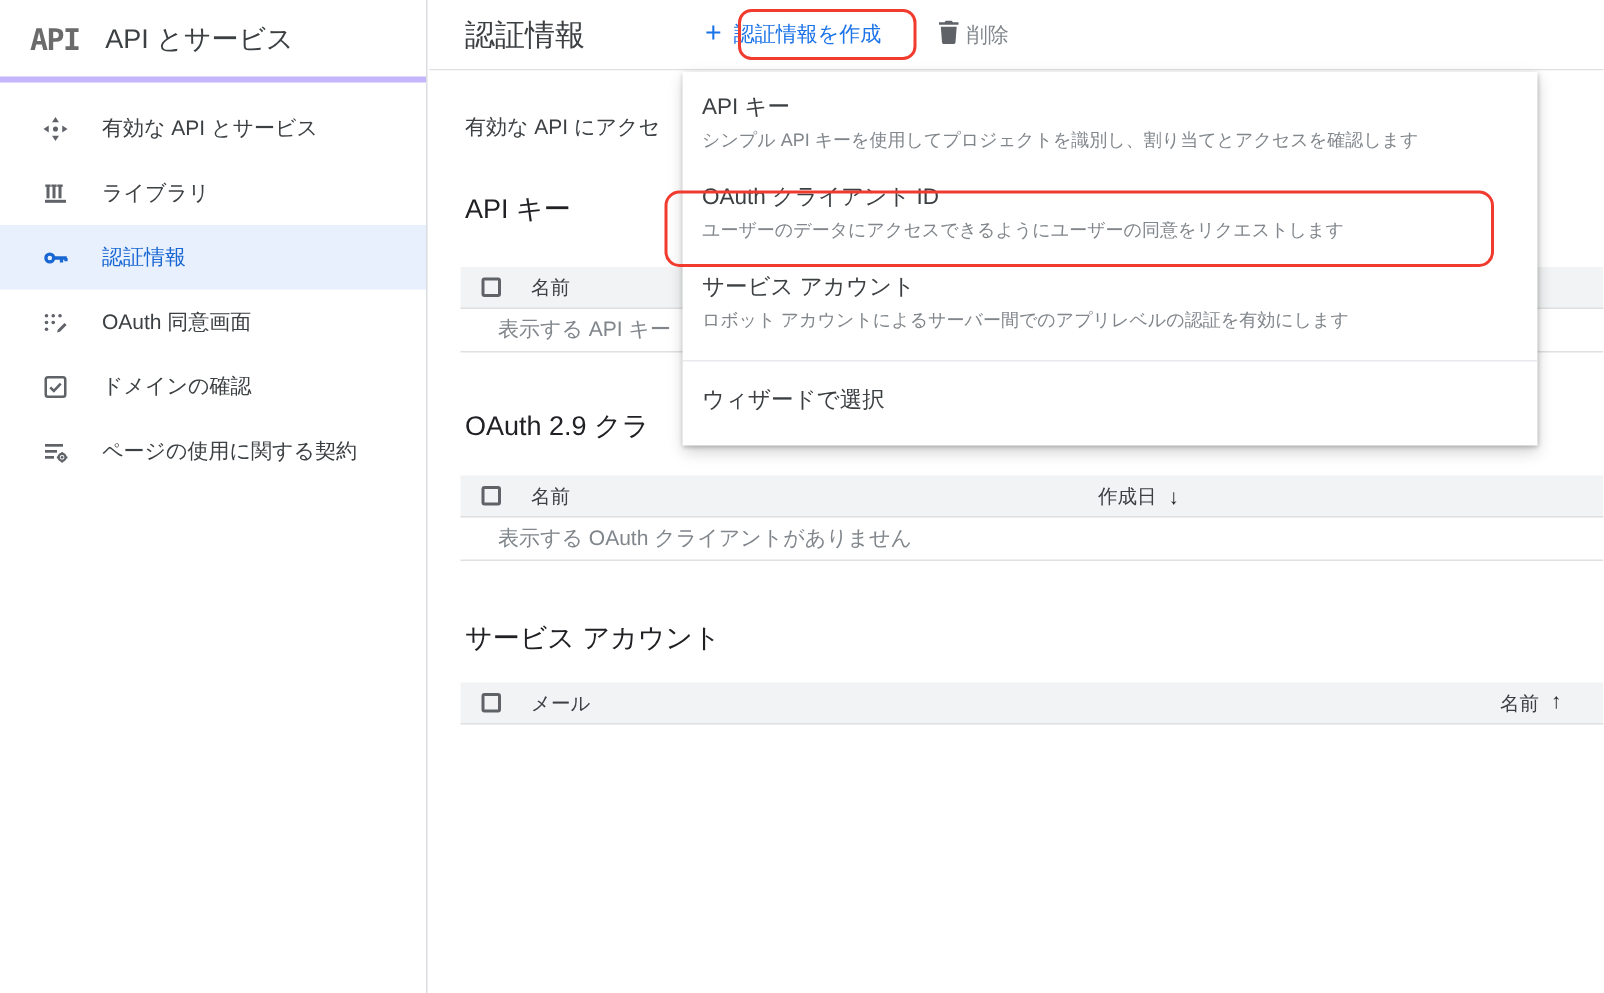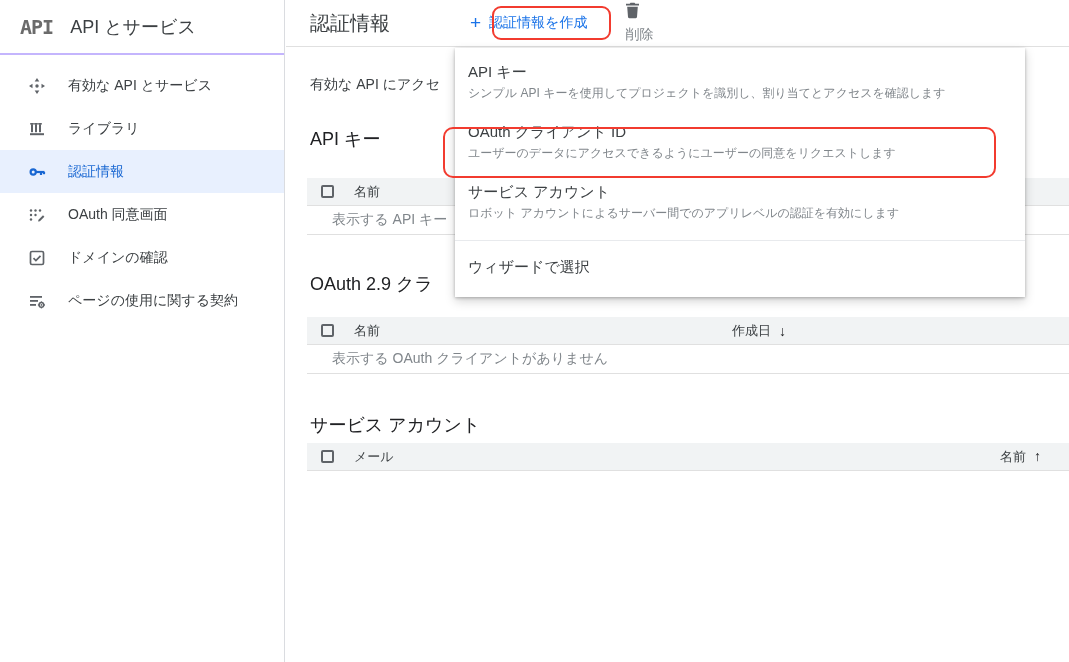--- a/index.html
+++ b/index.html
@@ -4,53 +4,53 @@
 <style>
   * { margin:0; padding:0; box-sizing:border-box; }
   html,body { width:1069px; height:662px; overflow:hidden; background:#fff;
     font-family:"Liberation Sans","DejaVu Sans",sans-serif; color:#3c4043; }
   .stage { position:relative; width:1069px; height:662px; }
 
   
   .sidebar { position:absolute; left:0; top:0; width:285px; height:662px;
     background:#fff; border-right:1px solid #dadce0; z-index:10; }
   .sidebar-header { height:55px; display:flex; align-items:center; gap:17px;
-    padding-left:20px; border-bottom:2px solid #c4b5fd; }
+    padding-left:20px; border-bottom:4px solid #c4b5fd; }
   .logo { font-family:"DejaVu Sans Mono","Liberation Mono",monospace;
     font-weight:bold; font-size:20px; color:#6b6b6b; letter-spacing:-1px; }
   .app-title { font-size:18px; color:#3c4043; }
   .nav { padding-top:9px; }
   .nav-item { height:43px; display:flex; align-items:center; gap:22px;
     padding-left:28px; cursor:pointer; font-size:14px; color:#3c4043; }
   .nav-item .nicon { width:18px; height:18px; color:#5f6368; flex:0 0 18px; }
   .nav-item.selected { background:#e8f0fe; color:#1967d2; }
   .nav-item.selected .nicon { color:#1967d2; }
 
   
   .main-header { position:absolute; left:286px; top:0; width:783px; height:47px;
     display:flex; align-items:center; border-bottom:1px solid #e0e0e0; background:#fff; }
   .page-title { font-size:20px; color:#3c4043; margin-left:24px; }
   .create-btn { display:flex; align-items:center; gap:8px; margin-left:70px;
     color:#1a73e8; font-size:14px; cursor:pointer; padding:6px 10px; }
   .plus { font-size:19px; line-height:14px; font-weight:400; }
-  .delete-btn { display:flex; align-items:flex-start; gap:4px; margin-left:28px;
-    color:#80868b; font-size:14px; cursor:default;flex-direction:column; }
+  .delete-btn { display:flex; align-items:flex-end; gap:4px; margin-left:28px;
+    color:#80868b; font-size:14px; cursor:default; }
   .delete-btn svg { width:15px; height:17px; color:#5f6368; }
 
   
   .content { position:absolute; left:286px; top:47px; width:783px; height:615px; background:#fff;padding-left:12px; }
   .intro { position:absolute; left:24px; top:29px; font-size:14px; color:#3c4043; white-space:nowrap; }
   .section-heading { position:absolute; left:24px; font-size:18px; color:#202124; white-space:nowrap; }
   .h-apikeys { top:80px; }
   .h-oauth { top:225px; }
   .h-service { top:366px; }
   .gtable { position:absolute; left:21px; right:0; }
   .t-apikeys { top:131px; }
   .t-oauth { top:270px; }
-  .t-service { top:396px;font-family:Liberation Serif, serif; }
+  .t-service { top:408px;font-family:Liberation Serif, serif; }
   .thead { height:28px; background:#f1f3f4; display:flex; align-items:center;
     position:relative; border-bottom:1px solid #e0e0e0; }
   .cbox { width:13px; height:13px; border:2px solid #5f6368; border-radius:2px;
     margin-left:14px; background:#f1f3f4; cursor:pointer; }
   .col-label { font-size:13px; color:#3c4043; margin-left:20px; }
   .col-mid { position:absolute; left:425px; display:flex; gap:8px; align-items:center; }
   .col-right { position:absolute; right:28px; display:flex; gap:8px; align-items:center; }
   .sort-arrow { font-weight:bold; color:#202124; font-size:14px; cursor:pointer; }
   .empty-row { height:29px; display:flex; align-items:center;
     border-bottom:1px solid #e0e0e0; }

